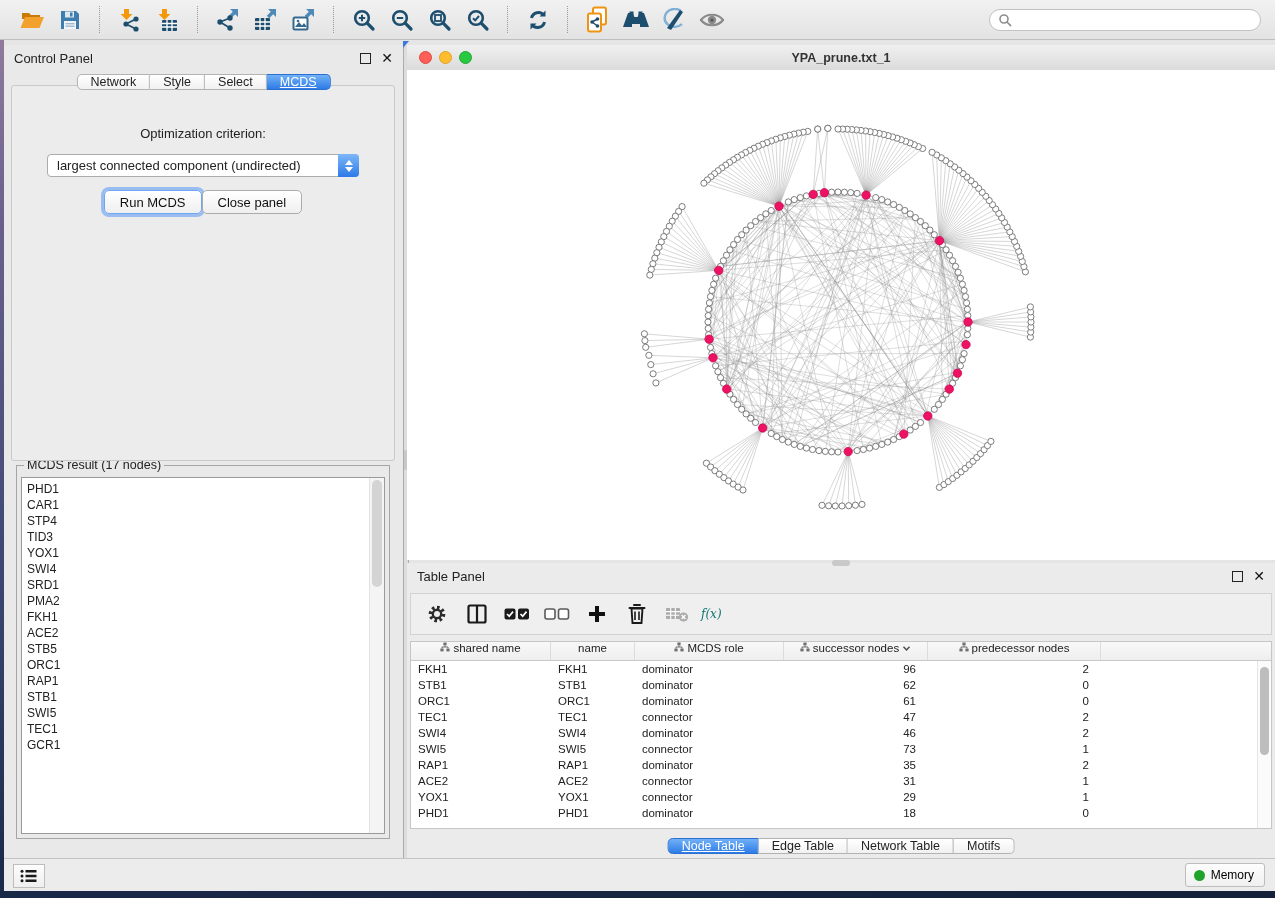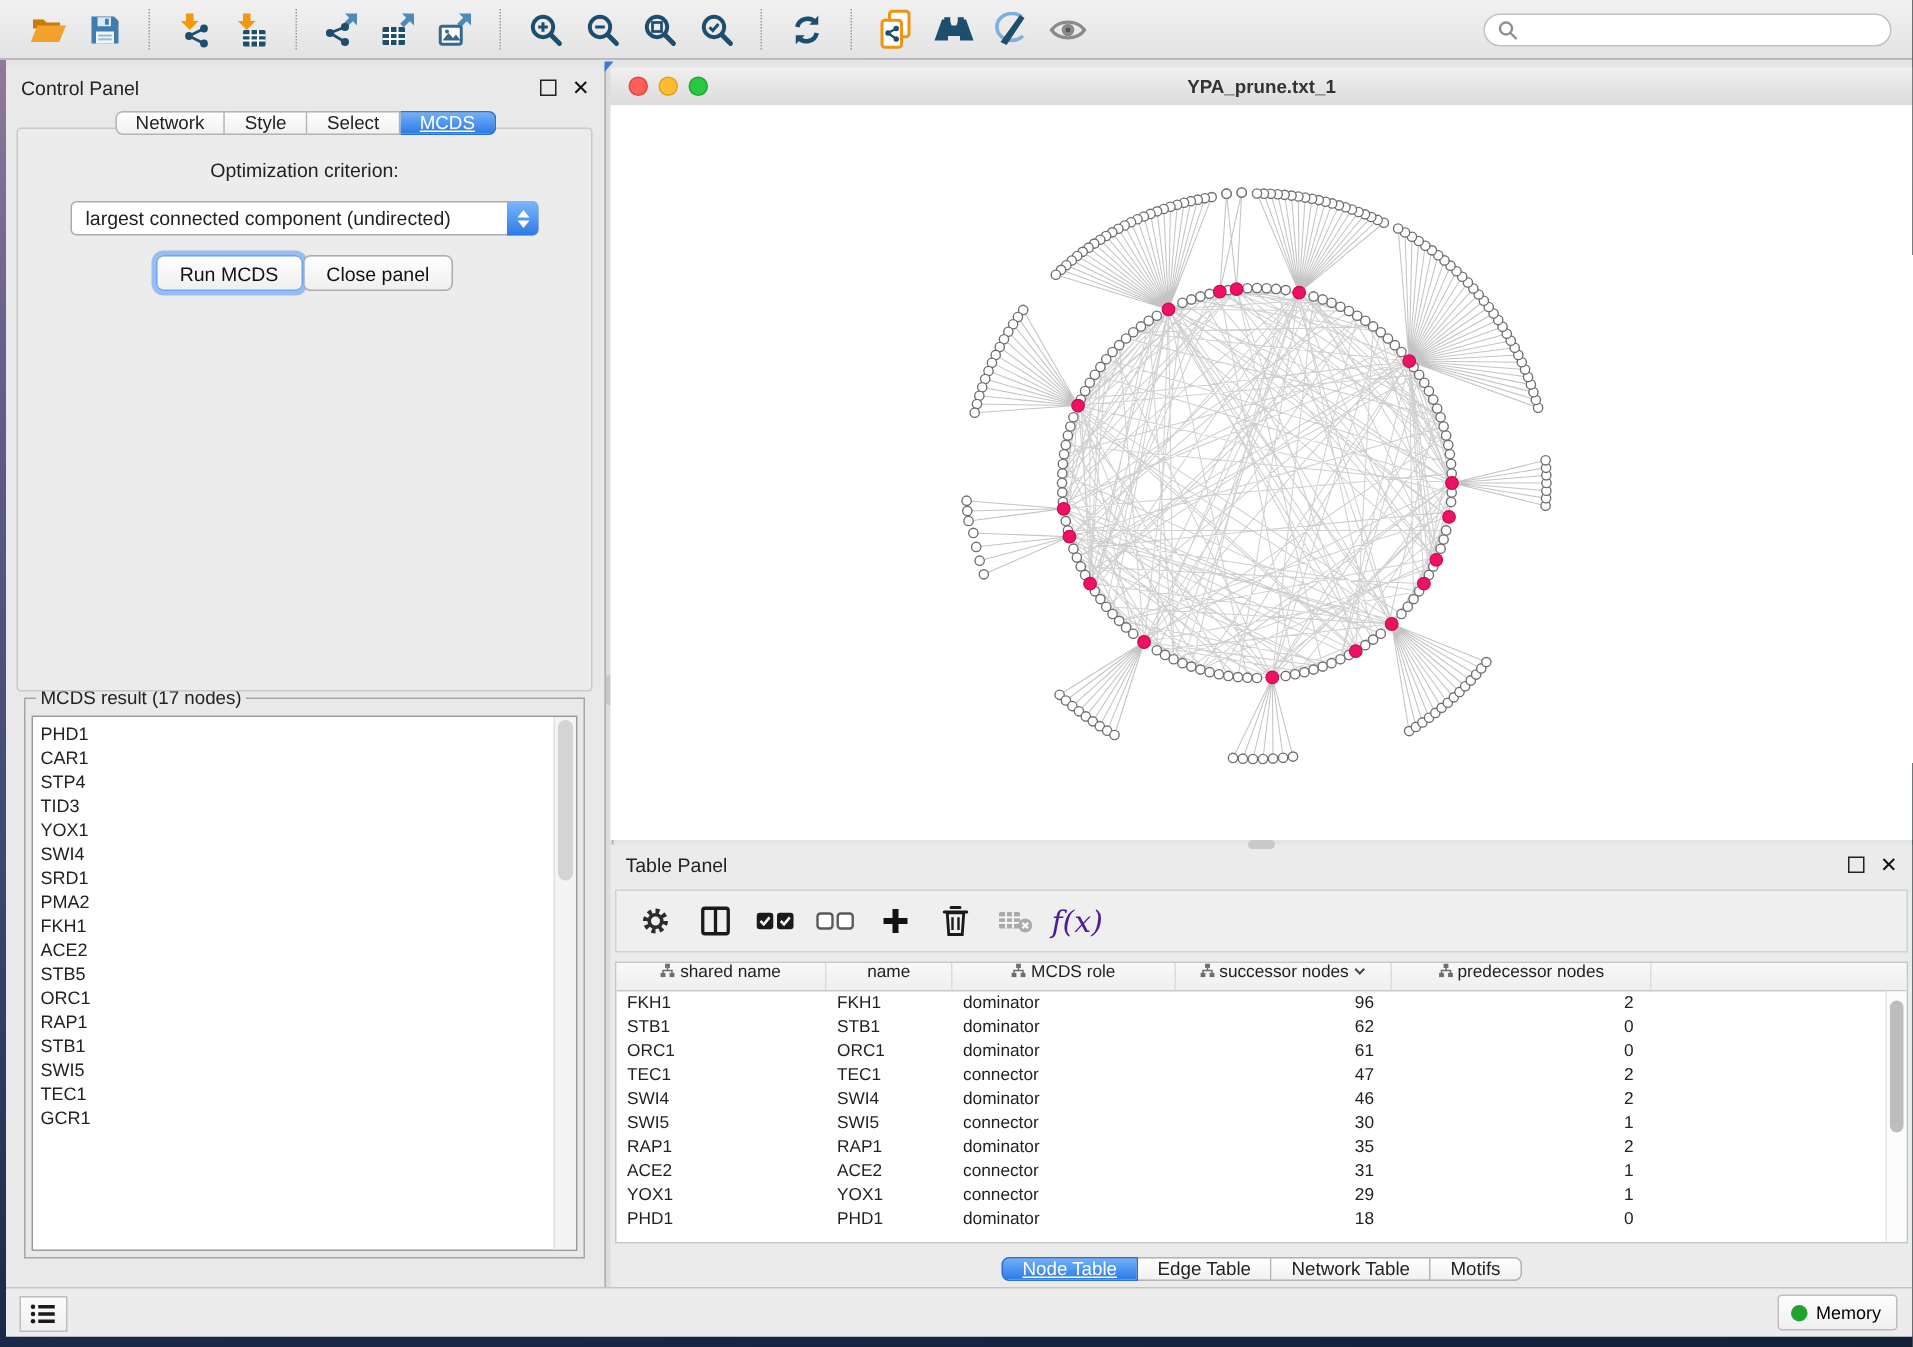--- a/index.html
+++ b/index.html
@@ -26,21 +26,21 @@
   .winicon-x{font-weight:bold;font-size:14px;line-height:10px;color:#111;}
   .seg{display:flex;}
   .segbtn{height:16px;padding:0 13px;font-size:12.5px;font-family:inherit;color:#222;
     background:linear-gradient(#FFFFFF,#F1F1F1);border:1px solid #B3B3B3;border-left-width:0;cursor:default;}
   .segbtn:first-child{border-left-width:1px;border-radius:5px 0 0 5px;}
   .segbtn:last-child{border-radius:0 5px 5px 0;}
   .segbtn.active{background:linear-gradient(#71B1F8,#2E7BE6);color:#fff;border-color:#2B6FD2;text-decoration:underline;}
   .cp-tabs{position:absolute;left:50%;transform:translateX(-50%);top:29px;z-index:3;}
   .cp-box{position:absolute;left:7px;right:8px;top:40px;height:374px;background:#ECECEC;
     border:1px solid #C9C9C9;border-radius:3px;z-index:1;}
-  .opt-label{text-align:center;margin-top:20px;font-size:13px;}
+  .opt-label{text-align:center;margin-top:40px;font-size:13px;}
   .dropdown{position:relative;margin:13px auto 0;width:312px;height:23px;box-sizing:border-box;background:#fff;
     border:1px solid #ABABAB;border-radius:4px;font-size:13px;display:flex;align-items:center;padding-left:9px;}
   .dd-cap{position:absolute;right:-1px;top:-1px;bottom:-1px;width:21px;border-radius:0 4px 4px 0;
     background:linear-gradient(#7EB7F8,#2C7AE7);display:flex;flex-direction:column;align-items:center;justify-content:center;gap:2px;}
   .tri-up{width:0;height:0;border-left:4px solid transparent;border-right:4px solid transparent;border-bottom:5px solid #fff;}
   .tri-dn{width:0;height:0;border-left:4px solid transparent;border-right:4px solid transparent;border-top:5px solid #fff;}
   .btnrow{display:flex;justify-content:center;gap:0;margin-top:13px;}
   .macbtn{height:24px;padding:0 15px;font-size:13px;font-family:inherit;color:#111;
     background:linear-gradient(#FFFFFF,#EFEFEF);border:1px solid #ACACAC;border-radius:5px;cursor:default;}
   .focusring{box-shadow:0 0 0 3px rgba(110,165,245,.65);border-color:#6EA5F5;}
@@ -68,21 +68,21 @@
   .l-yel{background:#FEBC2E;border:1px solid #E0A123;}
   .l-grn{background:#28C840;border:1px solid #1FA730;}
   .netcanvas{position:absolute;left:0;top:25px;right:0;bottom:0;background:#fff;}
   .netcanvas svg{display:block;width:100%;height:100%;}
   
   .tpanel{position:absolute;left:407px;top:563px;right:0;bottom:40px;background:#EBEBEB;}
   .grab{position:absolute;top:-3px;left:50%;transform:translateX(-50%);width:18px;height:6px;background:#C9C9C9;border-radius:3px;}
   .tp-toolbar{position:absolute;left:3px;right:3px;top:30px;height:42px;box-sizing:border-box;background:#EFEFEF;
     border:1px solid #D2D2D2;display:flex;align-items:center;gap:8px;padding:0 10px;}
   .tpbtn{width:32px;height:32px;display:flex;align-items:center;justify-content:center;background:none;border:none;padding:0;}
-  .fx{font-family:"DejaVu Serif","Liberation Serif",serif;font-style:italic;font-size:20px;color:#4c1d95;}
+  .fx{font-family:"DejaVu Serif","Liberation Serif",serif;font-style:italic;font-size:12px;color:#0f766e;}
   .ttable{position:absolute;left:3px;right:3px;top:78px;bottom:29px;background:#fff;border:1px solid #C6C6C6;overflow:hidden;}
   .thead{display:flex;height:19px;box-sizing:border-box;border-bottom:1px solid #C9C9C9;background:linear-gradient(#F8F8F8,#EFEFEF);}
   .th{box-sizing:border-box;display:flex;align-items:flex-start;justify-content:center;gap:3px;
     border-right:1px solid #DCDCDC;font-size:11.5px;color:#222;}
   .tr{display:flex;height:16px;align-items:center;}
   .td{box-sizing:border-box;padding:0 7px;font-size:11.5px;white-space:nowrap;overflow:hidden;}
   .td.num{text-align:right;padding-right:12px;}
   .tscroll{position:absolute;top:19px;right:0;bottom:0;width:13px;background:#FBFBFB;border-left:1px solid #E6E6E6;}
   .tscroll .thumb{position:absolute;left:2px;right:2px;top:6px;height:88px;background:#BDBDBD;border-radius:6px;}
   .tp-tabs{position:absolute;bottom:4px;left:50%;transform:translateX(-50%);}
@@ -715,21 +715,21 @@
             <div class="td" style="width:140px">SWI4</div>
             <div class="td" style="width:84px">SWI4</div>
             <div class="td" style="width:149px">dominator</div>
             <div class="td num" style="width:144px">46</div>
             <div class="td num" style="width:173px">2</div>
           </div>
           <div class="tr">
             <div class="td" style="width:140px">SWI5</div>
             <div class="td" style="width:84px">SWI5</div>
             <div class="td" style="width:149px">connector</div>
-            <div class="td num" style="width:144px">30</div>
+            <div class="td num" style="width:144px">73</div>
             <div class="td num" style="width:173px">1</div>
           </div>
           <div class="tr">
             <div class="td" style="width:140px">RAP1</div>
             <div class="td" style="width:84px">RAP1</div>
             <div class="td" style="width:149px">dominator</div>
             <div class="td num" style="width:144px">35</div>
             <div class="td num" style="width:173px">2</div>
           </div>
           <div class="tr">

